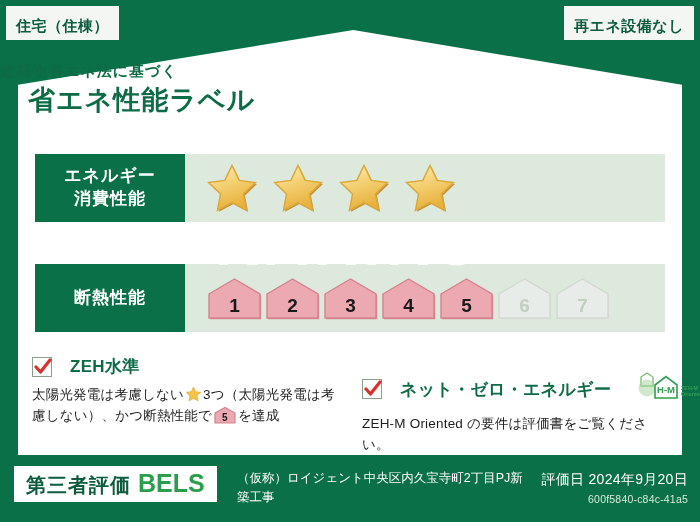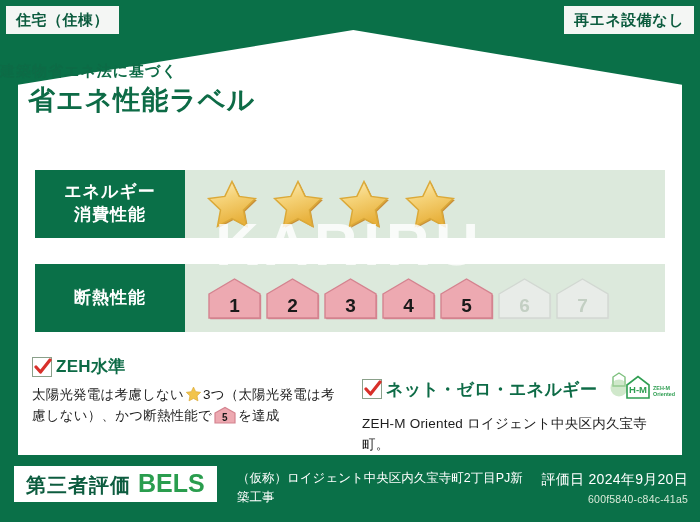--- a/index.html
+++ b/index.html
@@ -20,21 +20,21 @@
 
   
   .top-tag {
     position: absolute;
     top: 6px;
     background: #f4f6f4;
     color: #0d5c3f;
     font-weight: bold;
     font-size: 15px;
     letter-spacing: 0.5px;
-    padding: 6px 10px 7px;
+    padding: 12px 10px 7px;
     line-height: 1;
     white-space: nowrap;
   }
   #tag-building-type { left: 6px; }
   #tag-renewable     { right: 6px; }
 
   
   #content-panel {
     position: absolute;
     left: 18px;
@@ -89,21 +89,21 @@
   
   .rating-row {
     position: absolute;
     left: 35px;
     width: 630px;
     height: 68px;
     display: flex;
     align-items: stretch;
     z-index: 4;
   }
-  #row-energy     { top: 170px; text-align: right; }
+  #row-energy     { top: 154px; text-align: right; }
   #row-insulation { top: 264px; }
 
   .row-label {
     width: 150px;
     background: #0a7048;
     color: #ffffff;
     font-size: 17px;
     font-weight: bold;
     letter-spacing: 1px;
     display: flex;
@@ -155,21 +155,21 @@
   .check-section {
     position: absolute;
     z-index: 4;
   }
   #check-zeh { left: 32px; top: 355px; width: 310px; }
   #check-nze { left: 362px; top: 371px; width: 310px; }
 
   .check-head {
     display: flex;
     align-items: center;
-    gap: 4px;
+    gap: 18px;
   }
   .checkbox {
     width: 20px; height: 20px;
     border: 1.5px solid #8aa08a;
     background: #fff;
     flex: none;
     position: relative;
   }
   .checkbox svg { position: absolute; left: 1px; top: 0px; }
   .check-title {
@@ -405,21 +405,21 @@
         <svg width="76" height="32" viewBox="0 0 76 32">
           <path d="M8 6 L14 2 L20 6 L20 15 L8 15 Z" fill="none" stroke="#7ec07e" stroke-width="1.4"></path>
           <circle cx="14" cy="17" r="8.5" fill="#a9d6a0" opacity="0.55"></circle>
           <path d="M22 14 L33 5.5 L44 14 L44 27 L22 27 Z" fill="#ffffff" stroke="#2f9e52" stroke-width="1.6"></path>
           <text x="33" y="22" font-family="'Liberation Sans', sans-serif" font-size="9.5" font-weight="bold" fill="#2f9e52" text-anchor="middle">H-M</text>
           <text x="48" y="19" font-family="'Liberation Sans', sans-serif" font-size="5.4" font-weight="bold" fill="#2f9e52">ZEH-M</text>
           <text x="48" y="25" font-family="'Liberation Sans', sans-serif" font-size="5.4" font-weight="bold" fill="#2f9e52">Oriented</text>
         </svg>
       </span>
     </div>
-    <div class="check-desc">ZEH-M Oriented ロイジェント中央区内久宝寺町。</div>
+    <div class="check-desc">ZEH-M Oriented の要件は評価書をご覧ください。</div>
   </div>
 
   <div id="footer">
     <div id="bels-plate">
       <span id="bels-eval-text">第三者評価</span>
       <span id="bels-mark">BELS</span>
     </div>
     <div id="footer-property">（仮称）ロイジェント中央区内久宝寺町2丁目PJ新築工事</div>
     <div id="footer-date">
       <div id="eval-date">評価日 2024年9月20日</div>

